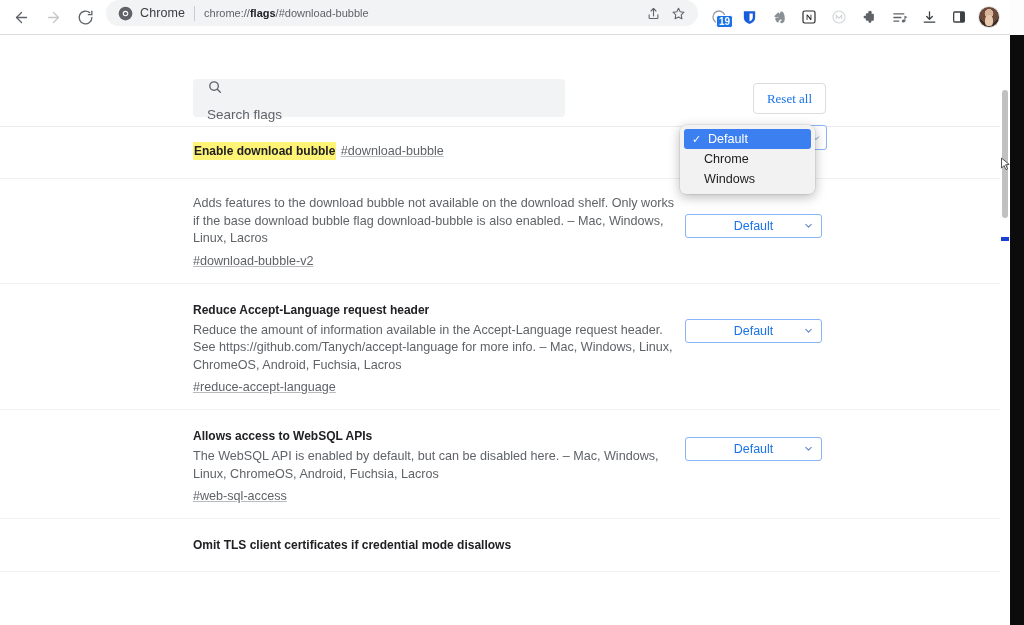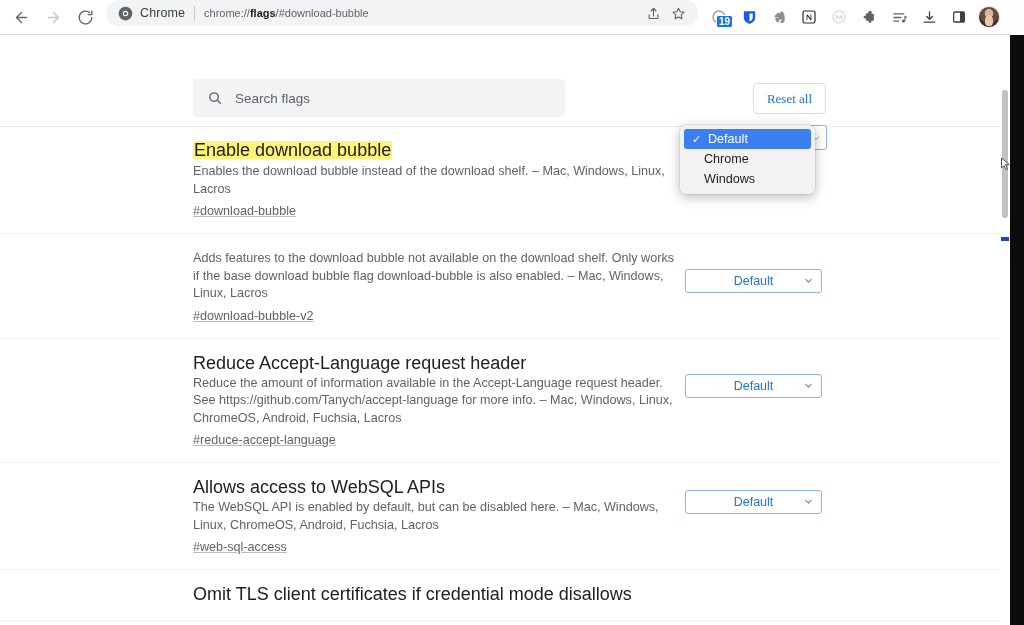--- a/index.html
+++ b/index.html
@@ -80,21 +80,21 @@
   }
 
   
   .page {
     position: absolute; left: 0; top: 35px; width: 1010px; height: 590px;
     background: #ffffff; overflow: hidden;
   }
   .search-box {
     position: absolute; left: 193px; top: 44px; width: 372px; height: 38px;
     background: #f1f3f4; border-radius: 4px;
-    display: flex; align-items: center; padding: 0 14px; gap: 12px;
+    display: flex; align-items: flex-start; padding: 0 14px; gap: 12px; flex-direction: column;
   }
   .search-box .sicon { color: #5f6368; display: flex; }
   .search-input {
     border: 0; background: transparent; outline: none;
     font-family: "Liberation Sans", sans-serif; font-size: 13.5px; color: #3c4043;
     width: 100%;
   }
   .search-input::placeholder { color: #5f6368; }
   .reset-btn {
     position: absolute; left: 753px; top: 48px; width: 73px; height: 31px;
@@ -107,21 +107,21 @@
   }
 
   .flags { position: absolute; left: 0; top: 92px; width: 1010px; }
   .flag-row {
     position: relative; display: flex; align-items: flex-start;
     padding: 16px 0 14px 0;
     border-bottom: 1px solid #f1f1f1;
   }
   .flag-main { width: 680px; padding-left: 193px; }
   .flag-title {
-    font-size: 18px; font-weight: 400; color: #202124; line-height: 16px;
+    font-size: 12px; font-weight: 700; color: #202124; line-height: 16px;
     display: inline-block; margin-bottom: 4px;
   }
   .flag-title.hl { background: #fff475; padding: 1px 1px; }
   .flag-desc {
     font-size: 12.6px; color: #5f6368; line-height: 17.5px; max-width: 482px;
     margin-bottom: 3px;
   }
   .flag-id {
     font-size: 12.6px; color: #5f6368; text-decoration: underline;
     text-decoration-color: #b8bcbf; display: inline-block;
@@ -334,21 +334,20 @@
 
     <button class="reset-btn">Reset all</button>
 
     <div class="page-sep"></div>
 
     <div class="flags">
 
       <div class="flag-row" style="padding-top:14px;">
         <div class="flag-main">
           <div class="flag-title hl">Enable download bubble</div>
-          <div class="flag-desc">Enables the download bubble instead of the download shelf. – Mac, Windows, Linux, Lacros</div>
           <a class="flag-id" href="#">#download-bubble</a>
         </div>
         <div class="flag-ctl" style="top:18px;">
           <div class="select" style="visibility:hidden;">
             <span class="val">Default</span>
           </div>
         </div>
       </div>
 
       <div class="flag-row">

